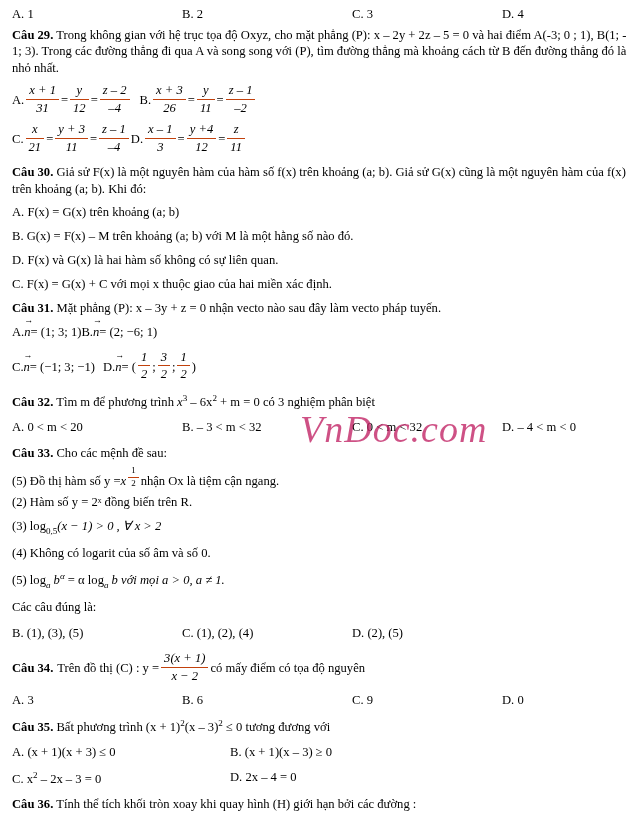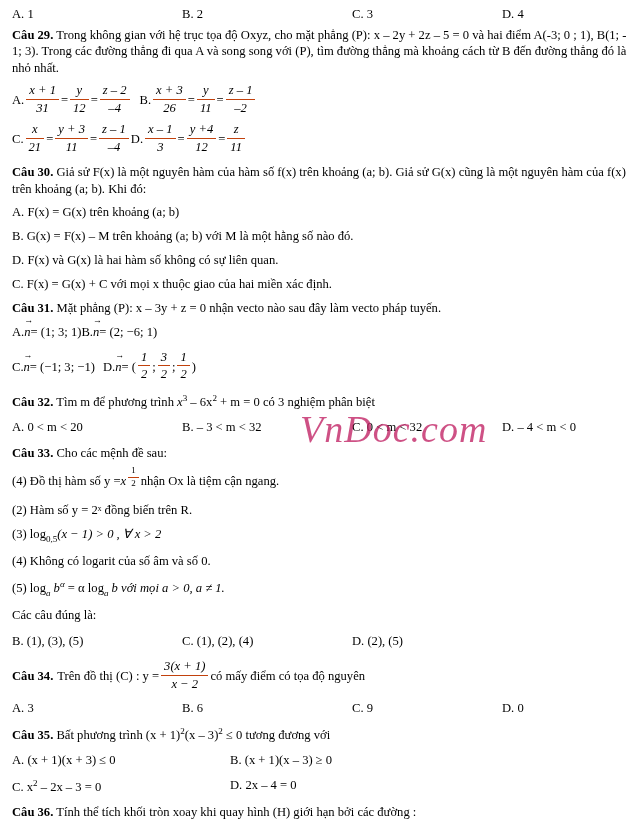--- a/index.html
+++ b/index.html
@@ -214,29 +214,29 @@
     <div>B. – 3 &lt; m &lt; 32</div>
     <div>C. 0 &lt; m &lt; 32</div>
     <div>D. – 4 &lt; m &lt; 0</div>
   </div>
 
   <div class="q" style="margin-top:9px">
     <span class="qlabel">Câu 33.</span>
     <span>Cho các mệnh đề sau:</span>
   </div>
   <div class="eqrow" style="margin-top:7px">
-    <span>(4) Đồ thị hàm số  y = </span>
+    <span>(5) Đồ thị hàm số  y = </span>
     <span class="it">x</span>
     <span class="frac nonital" style="font-size:9px; top:-4px">
       <span class="num">1</span>
       <span class="den">2</span>
     </span>
     <span>  nhận Ox là tiệm cận ngang.</span>
   </div>
-  <div style="margin-top:8px">(2) Hàm số  y = 2ˣ  đồng biến trên R.</div>
+  <div style="">(2) Hàm số  y = 2ˣ  đồng biến trên R.</div>
   <div style="margin-top:8px">
     <span>(3)  log</span><sub>0,5</sub><span class="it">(x − 1) &gt; 0 , ∀ x &gt; 2</span>
   </div>
   <div style="margin-top:8px">(4) Không có logarit của số âm và số 0.</div>
   <div style="margin-top:8px">
     <span>(5) log</span><sub class="it">a</sub><span class="it"> b</span><sup class="it">α</sup><span> = α log</span><sub class="it">a</sub><span class="it"> b  với mọi a &gt; 0, a ≠ 1.</span>
   </div>
   <div style="margin-top:9px">Các câu đúng là:</div>
   <div class="row-opts cols4" style="margin-top:9px">
     <div>B. (1), (3), (5)</div>

